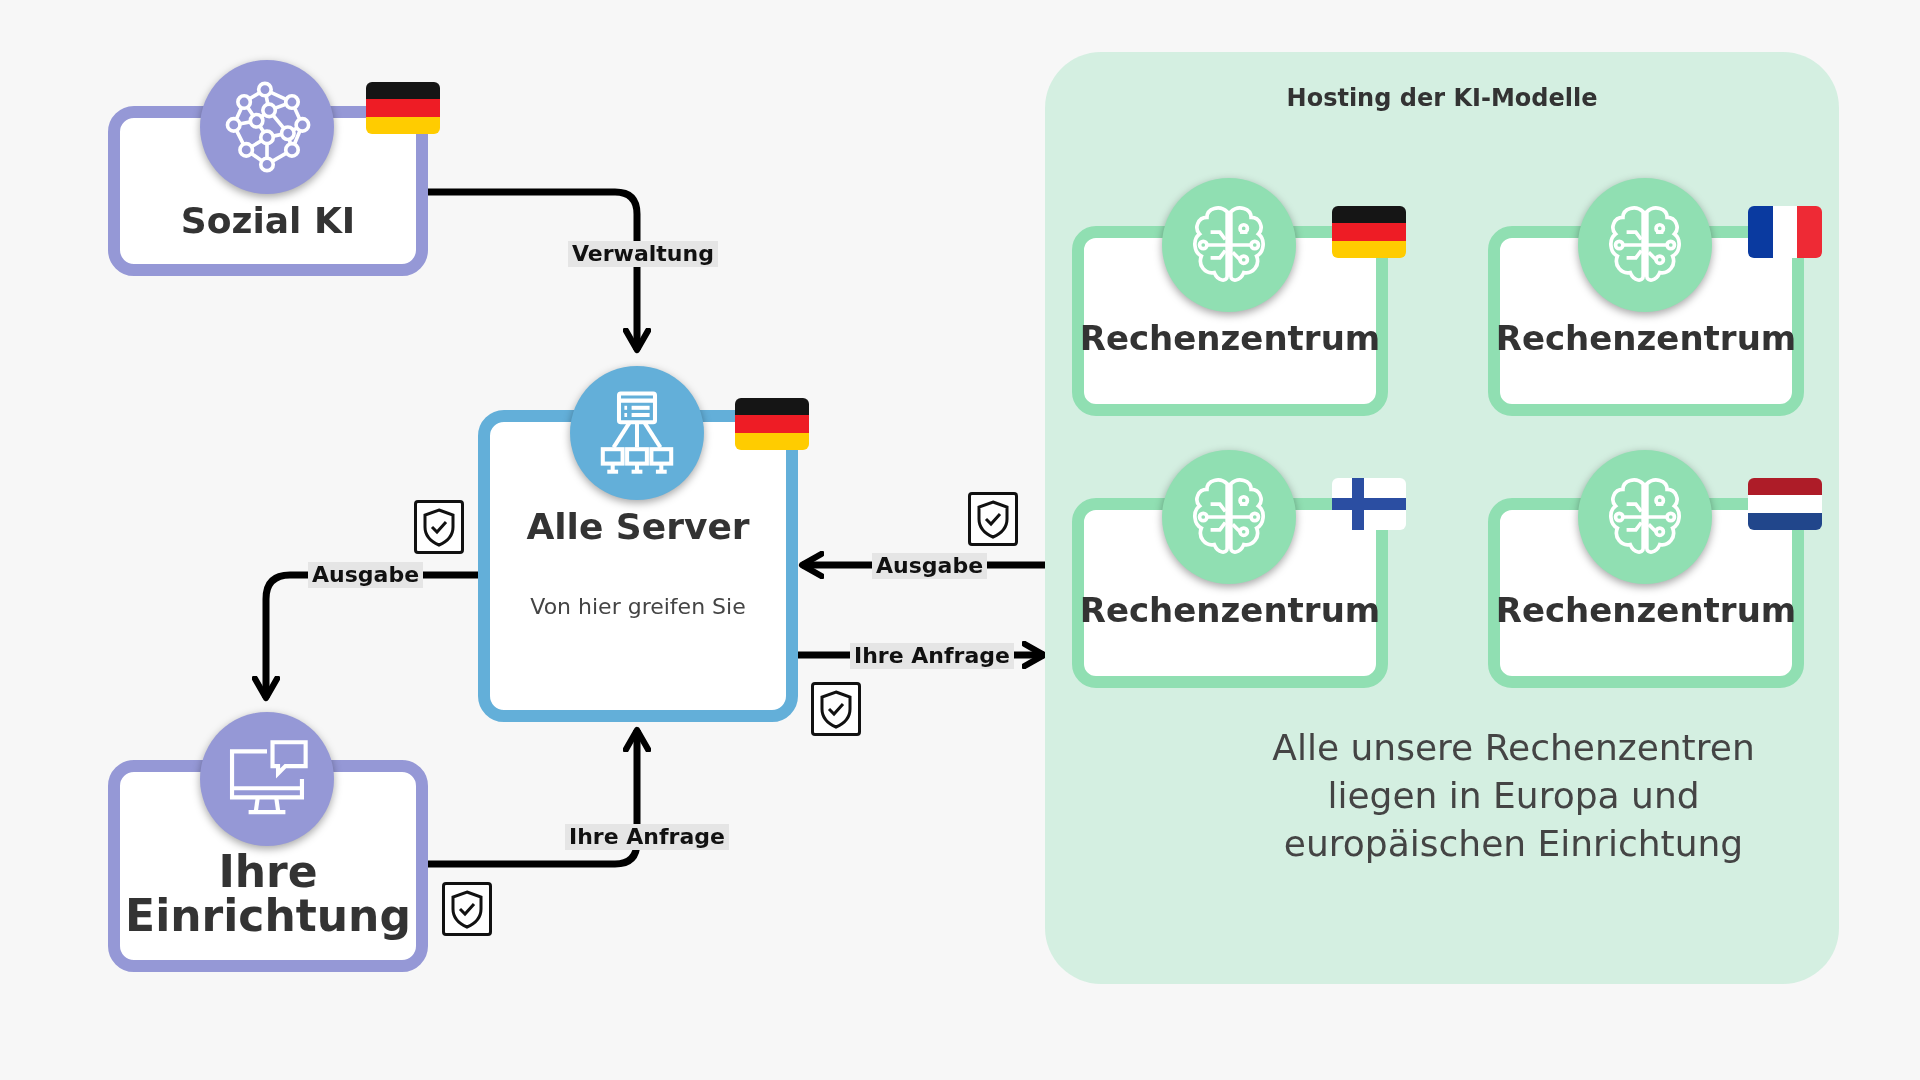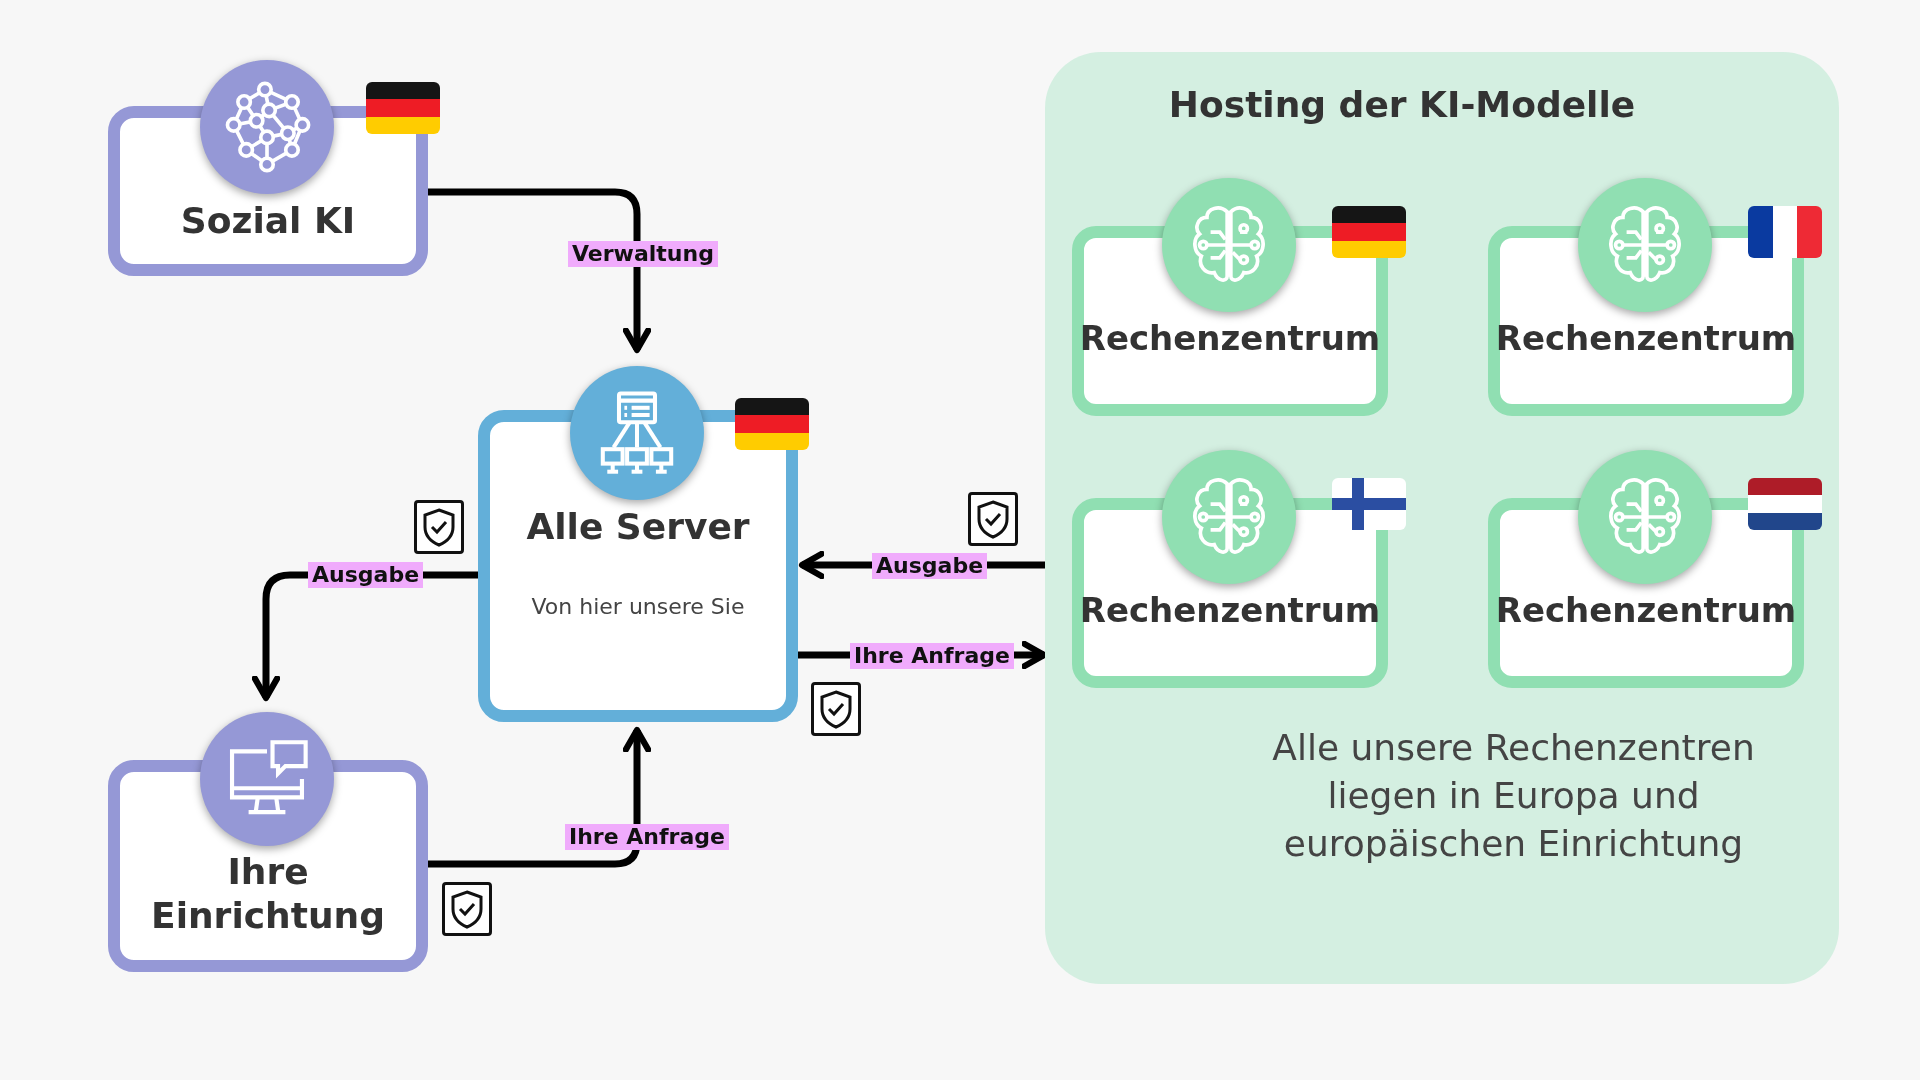--- a/index.html
+++ b/index.html
@@ -12,21 +12,21 @@
   .circle{position:absolute;border-radius:50%;box-shadow:0 3px 8px rgba(0,0,0,.35);display:flex;align-items:center;justify-content:center;}
   .circle.purple{background:#9598d6;}
   .circle.blue{background:#63afd9;}
   .circle.green{background:#90dfb2;}
   .title{position:absolute;font-weight:bold;color:#333;text-align:center;}
   .flag{position:absolute;width:74px;height:52px;border-radius:6px;overflow:hidden;display:flex;}
   .flag.h{flex-direction:column;}
   .flag.h div{flex:1;}
   .flag.v{flex-direction:row;}
   .flag.v div{flex:1;}
-  .label{position:absolute;font-weight:bold;font-size:22px;color:#111;background:#f0abfc;padding:0 4px;line-height:26px;}
+  .label{position:absolute;font-weight:bold;font-size:22px;color:#111;background:#e5e5e5;padding:0 4px;line-height:26px;}
   .shield{position:absolute;width:50px;height:54px;box-sizing:border-box;border:3px solid #111;border-radius:4px;background:#fff;display:flex;align-items:center;justify-content:center;}
   #hosting{position:absolute;left:1045px;top:52px;width:794px;height:932px;background:#d4efe1;border-radius:56px;}
 </style>
 </head>
 <body>
 
 <svg class="abs" style="left:0;top:0" width="1920" height="1080">
   <defs>
     <marker id="ah" viewBox="0 0 10 10" refX="8" refY="5" markerWidth="4" markerHeight="4" orient="auto">
       <path d="M1,1 L8,5 L1,9" fill="none" stroke="#000" stroke-width="2.2" stroke-linecap="round" stroke-linejoin="round"></path>
@@ -98,37 +98,37 @@
     </g>
   </svg>
 </div>
 <div class="flag h" style="left:735px;top:398px;">
     <div style="background:#151515"></div>
     <div style="background:#ee1c25"></div>
     <div style="background:#ffcc00"></div>
   </div>
 <div class="title" style="left:478px;top:506px;width:320px;font-size:36px;">Alle Server</div>
 <div class="abs" style="left:478px;top:588px;width:320px;text-align:center;font-size:22px;line-height:37px;color:#444;">
-  <div>Von hier unsere Sie</div>
+  <div>Von hier greifen Sie</div>
 </div>
 
 <div class="card purple" style="left:108px;top:760px;width:320px;height:212px;"></div>
 <div class="circle purple" style="left:200px;top:712px;width:134px;height:134px;">
   <svg width="92" height="92" viewBox="0 0 100 100">
     <g fill="none" stroke="#fff" stroke-width="4.5">
       <path d="M50,20 L12,20 L12,70 L88,70 L88,50"></path>
       <line x1="12" y1="60" x2="88" y2="60"></line>
       <line x1="40" y1="70" x2="38" y2="84"></line>
         <line x1="60" y1="70" x2="62" y2="84"></line>
       <line x1="30" y1="86" x2="70" y2="86"></line>
       <path d="M56,10 L92,10 L92,36 L70,36 L62,44 L62,36 L56,36 Z"></path>
     </g>
   </svg>
 </div>
-<div class="abs" style="left:108px;top:850px;width:320px;text-align:center;font-weight:bold;font-size:36px;line-height:44px;color:#333;">
+<div class="abs" style="left:108px;top:850px;width:320px;text-align:center;font-weight:bold;font-size:44px;line-height:44px;color:#333;">
   <div>Ihre</div>
   <div>Einrichtung</div>
 </div>
 
 <div class="label" style="left:568px;top:241px;">Verwaltung</div>
 <div class="label" style="left:308px;top:562px;">Ausgabe</div>
 <div class="label" style="left:565px;top:824px;">Ihre Anfrage</div>
 <div class="label" style="left:872px;top:553px;">Ausgabe</div>
 <div class="label" style="left:850px;top:643px;">Ihre Anfrage</div>
 
@@ -151,21 +151,21 @@
     </svg>
 </div>
 <div class="shield" style="left:442px;top:882px;">
   <svg width="36" height="40" viewBox="0 0 36 40">
       <path d="M18,3 L32,8 L32,20 C32,29 25,35 18,38 C11,35 4,29 4,20 L4,8 Z" fill="none" stroke="#111" stroke-width="3"></path>
       <path d="M11,20 L16,25 L25,15" fill="none" stroke="#111" stroke-width="3"></path>
     </svg>
 </div>
 
 <div id="hosting"></div>
-<div class="title" style="left:1005px;top:84px;width:794px;font-size:36px;">Hosting der KI-Modelle</div>
+<div class="title" style="left:1045px;top:84px;width:794px;font-size:24px;">Hosting der KI-Modelle</div>
 
 <div id="dc-container">
     <div class="card green" style="left: 1072px; top: 226px; width: 316px; height: 190px;"></div>
     <div class="circle green" style="left: 1162px; top: 178px; width: 134px; height: 134px;">
       <svg width="92" height="92" viewBox="0 0 100 100">
         <g fill="none" stroke="#fff" stroke-width="4">
           <path d="M48,14 C40,6 26,10 26,20 C16,20 12,32 18,38 C10,44 12,58 20,62 C16,72 24,82 34,80 C38,90 48,90 48,84 Z"></path>
           <path d="M52,14 C60,6 74,10 74,20 C84,20 88,32 82,38 C90,44 88,58 80,62 C84,72 76,82 66,80 C62,90 52,90 52,84 Z"></path>
           <line x1="50" y1="14" x2="50" y2="84"></line>
           <path d="M24,50 L50,50 M50,50 L76,50"></path>

